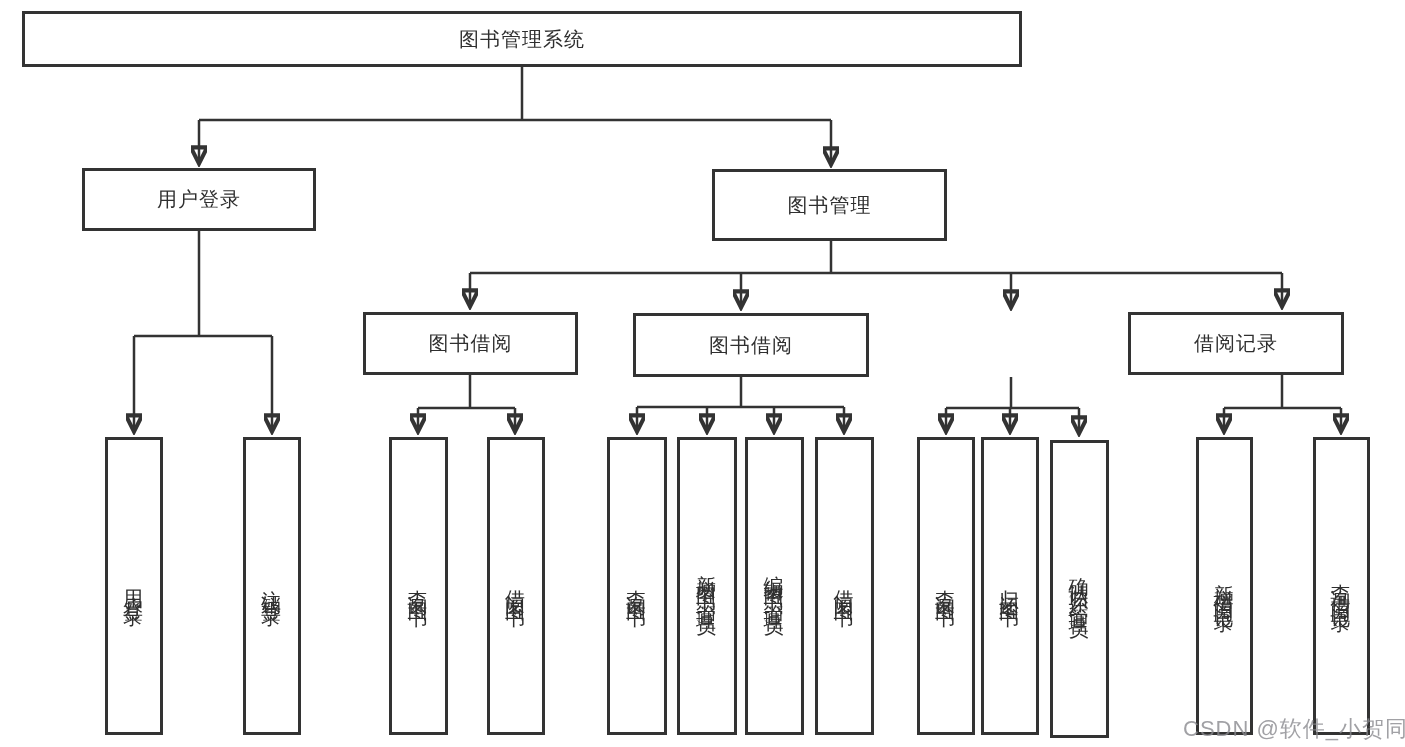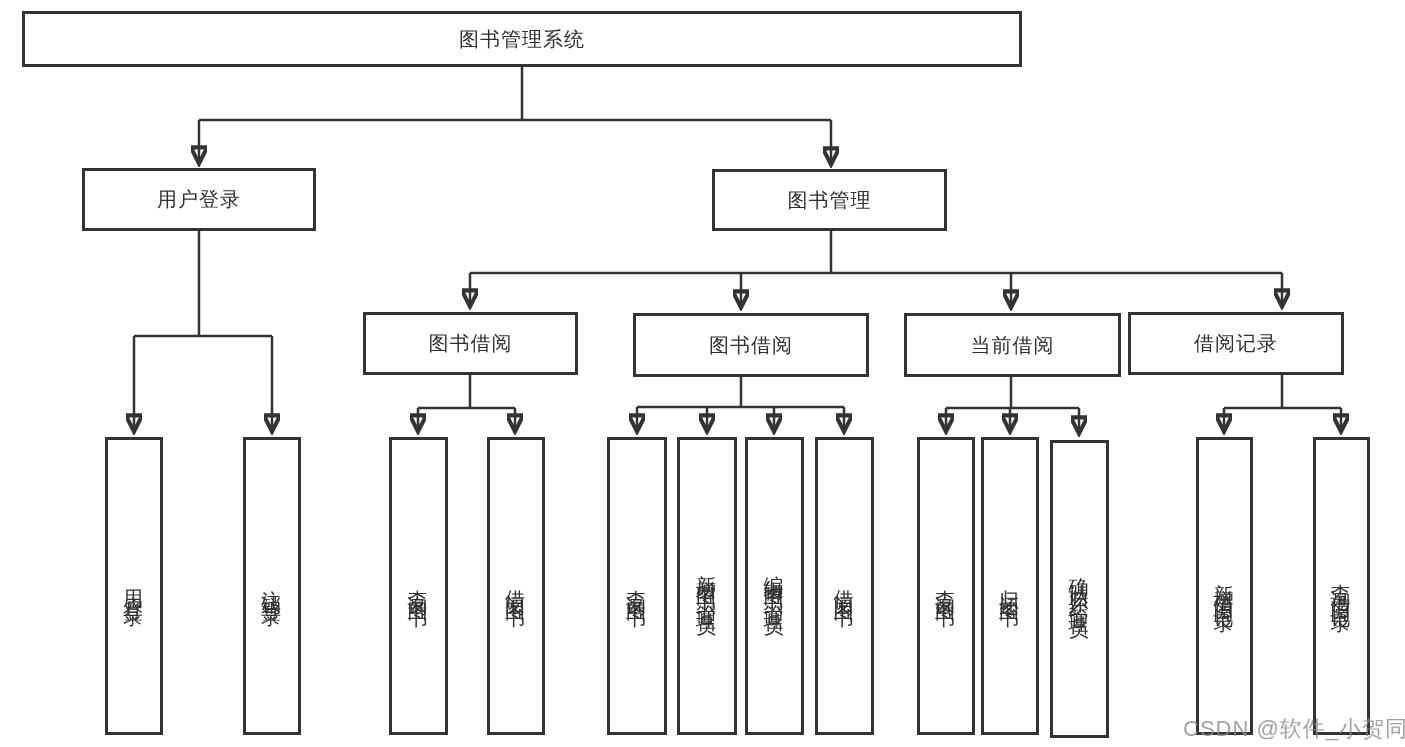--- a/index.html
+++ b/index.html
@@ -34,21 +34,21 @@
     background: #ffffff;
     display: flex;
     align-items: center;
     justify-content: center;
     z-index: 2;
     font-size: 20px;
     letter-spacing: 1px;
     white-space: nowrap;
   }
   .hbox {
-    height: 62px;
+    height: 72px;
   }
   .vbox {
     top: 437px;
     height: 298px;
     writing-mode: vertical-rl;
     text-orientation: mixed;
     letter-spacing: 6px;
     white-space: normal;
   }
   .watermark {
@@ -125,21 +125,20 @@
   <div class="node hbox" style="left:22px; top:11px; width:1000px; height:56px;">图书管理系统</div>
 
   <div class="node hbox" style="left:82px; top:168px; width:234px; height:63px;">用户登录</div>
 
   <div class="node hbox" style="left:712px; top:169px; width:235px;">图书管理</div>
 
   <div class="node hbox" style="left:363px; top:312px; width:215px; height:63px;">图书借阅</div>
 
   <div class="node hbox" style="left:633px; top:313px; width:236px; height:64px;">图书借阅</div>
 
-  <div class="node hbox" style="left:904px; top:313px; width:217px; height:64px;">当前借阅</div>
 
   <div class="node hbox" style="left:1128px; top:312px; width:216px; height:63px;">借阅记录</div>
 
   <div class="node vbox" style="left:105px; width:58px;">用户登录</div>
 
   <div class="node vbox" style="left:243px; width:58px;">注销登录</div>
 
   <div class="node vbox" style="left:389px; width:59px;">查询图书</div>
 
   <div class="node vbox" style="left:487px; width:58px;">借阅图书</div>

